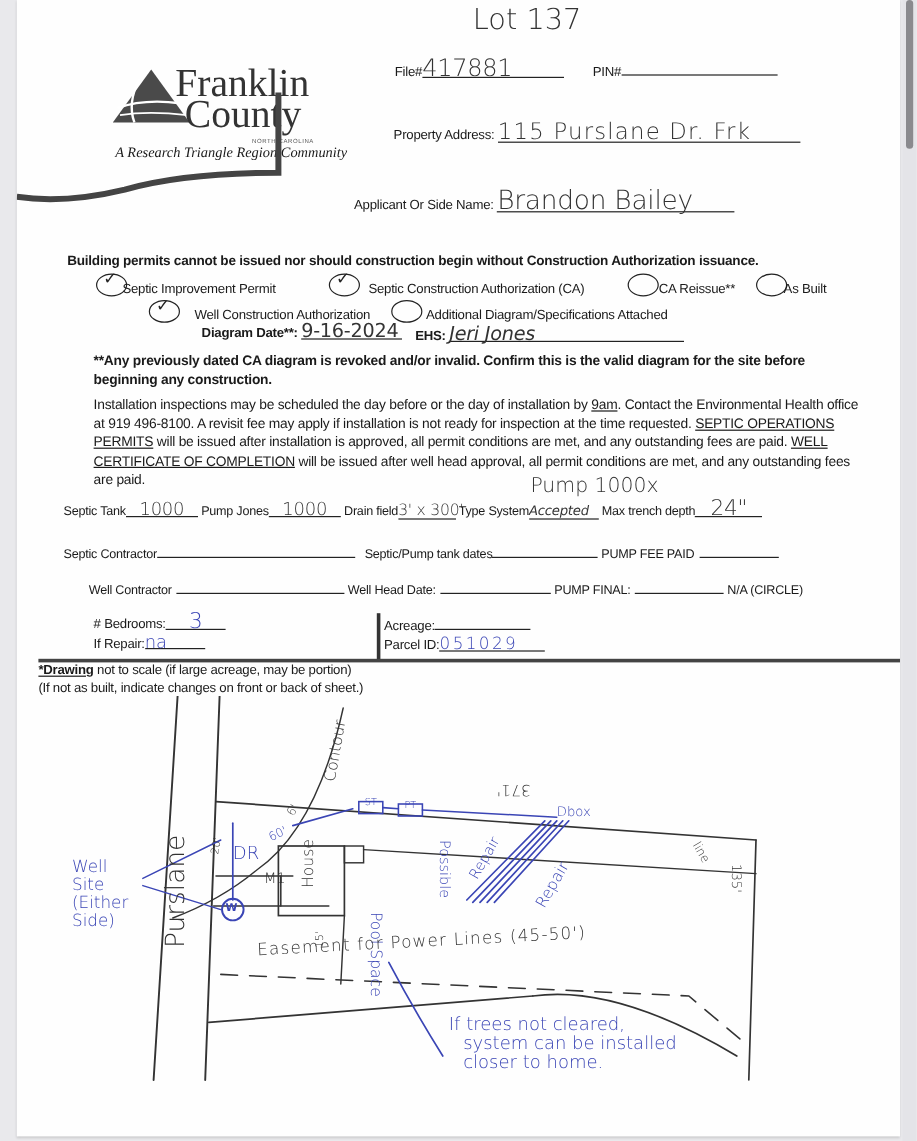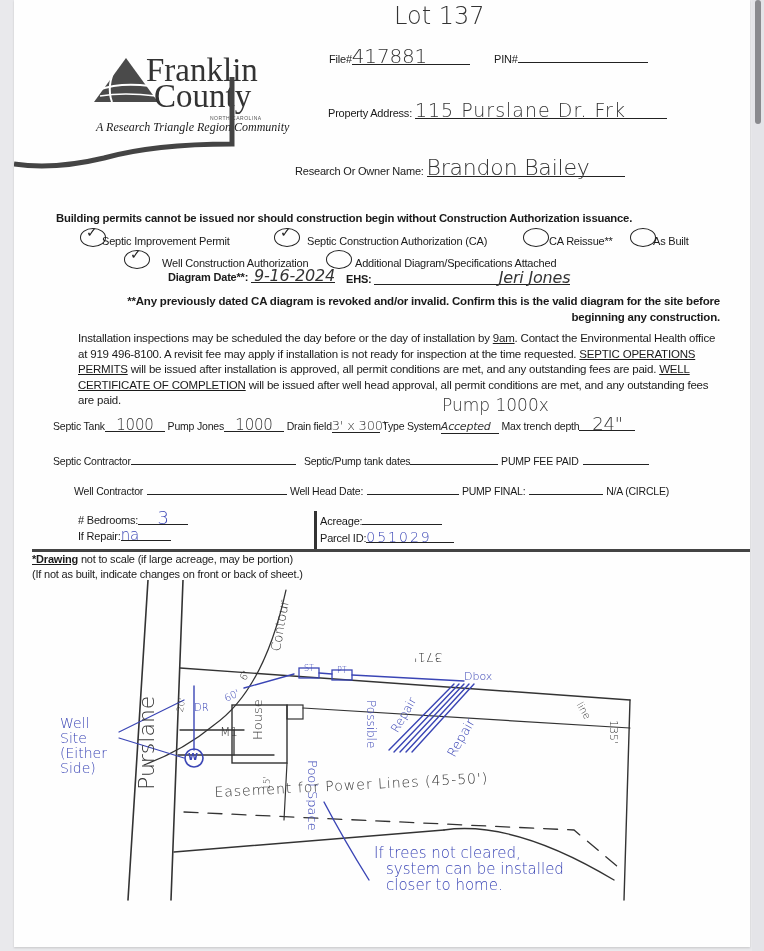--- a/index.html
+++ b/index.html
@@ -7,21 +7,21 @@
   .page { position:absolute; left:14px; top:0; width:736px; height:947px; background:#fefefe; box-shadow:0 1px 2px rgba(0,0,0,.15); }
   .scroll-track { position:absolute; right:0; top:0; width:12px; height:951px; background:#e4e4e8; }
   .scroll-thumb { position:absolute; right:3px; top:0; width:6px; height:124px; background:#8a8a8e; border-radius:3px; }
   .abs { position:absolute; white-space:nowrap; }
   .hand { font-family:"DejaVu Sans", sans-serif; font-weight:300; color:#333; }
   .blue { color:#3a45b5; }
   .narrow { font-family:"Liberation Sans Narrow","Liberation Sans", sans-serif; letter-spacing:-0.2px; }
   .lbl { font-size:11px; }
   .ul { display:inline-block; border-bottom:1px solid #222; vertical-align:baseline; }
   .title { font-size:16.5px; text-decoration:underline; font-family:"DejaVu Sans", sans-serif; }
-  .bold { font-weight:bold;text-align:right; }
+  .bold { font-weight:bold; }
   .para { font-size:11.5px; line-height:15.5px; }
   .circle { position:absolute; width:24px; height:17px; border:1.5px solid #222; border-radius:50%; }
   .check { position:absolute; font-size:14px; color:#222; }
   .logo-name { font-family:"Liberation Serif", serif; font-size:33px; line-height:28px; color:#333; }
   .tag { font-family:"Liberation Serif", serif; font-style:italic; font-size:12px; }
 </style>
 </head>
 <body>
 
 <div class="page">
@@ -50,21 +50,21 @@
   <div class="abs lbl narrow" style="left:480px;top:52px;">
     <span>PIN#</span><span class="ul" style="width:130px;height:10px;"></span>
   </div>
 
   <div class="abs lbl narrow" style="left:314px;top:102px;">
     <span>Property Address:</span>
     <span class="ul hand" style="width:252px;font-size:19px;line-height:16px;letter-spacing:1px;">115 Purslane Dr. Frk</span>
   </div>
 
   <div class="abs lbl narrow" style="left:281px;top:160px;">
-    <span>Research Or Owner Name:</span>
+    <span>Applicant Or Side Name:</span>
     <span class="ul hand" style="width:198px;font-size:22px;line-height:16px;">Brandon Bailey</span>
   </div>
 
   <div class="abs bold narrow" style="left:42px;top:212px;font-size:11.3px;">Building permits cannot be issued nor should construction begin without Construction Authorization issuance.</div>
 
   <div class="circle" style="left:66px;top:228px;"></div>
   <div class="check" style="left:72px;top:224px;">✓</div>
   <div class="abs lbl narrow" style="left:88px;top:235px;">Septic Improvement Permit</div>
   <div class="circle" style="left:260px;top:228px;"></div>
   <div class="check" style="left:266px;top:224px;">✓</div>
@@ -75,21 +75,21 @@
   <div class="abs lbl narrow" style="left:639px;top:235px;">As Built</div>
 
   <div class="circle" style="left:110px;top:250px;"></div>
   <div class="check" style="left:116px;top:246px;">✓</div>
   <div class="abs lbl narrow" style="left:148px;top:257px;">Well Construction Authorization</div>
   <div class="circle" style="left:312px;top:250px;"></div>
   <div class="abs lbl narrow" style="left:341px;top:257px;">Additional Diagram/Specifications Attached</div>
 
   <div class="abs lbl bold narrow" style="left:154px;top:270px;">
     <span>Diagram Date**:</span>
-    <span class="ul hand" style="width:84px;font-size:16px;line-height:12px;font-weight:normal;font-style:italic;">9-16-2024</span>
+    <span class="ul hand" style="width:84px;font-size:16px;line-height:12px;font-weight:normal;">9-16-2024</span>
   </div>
   <div class="abs lbl bold narrow" style="left:332px;top:272px;">
     <span>EHS:</span>
     <span class="ul hand" style="width:196px;font-size:16px;line-height:12px;font-style:italic;font-weight:normal;">Jeri Jones</span>
   </div>
 
   <div class="abs para bold narrow" style="left:64px;top:294px;width:642px;white-space:normal;">**Any previously dated CA diagram is revoked and/or invalid. Confirm this is the valid diagram for the site before beginning any construction.</div>
   <div class="abs para narrow" style="left:64px;top:331px;width:648px;white-space:normal;">
     <span>Installation inspections may be scheduled the day before or the day of installation by </span><u>9am</u><span>. Contact the Environmental Health office at 919 496-8100. A revisit fee may apply if installation is not ready for inspection at the time requested. </span><u>SEPTIC OPERATIONS PERMITS</u><span> will be issued after installation is approved, all permit conditions are met, and any outstanding fees are paid. </span><u>WELL CERTIFICATE OF COMPLETION</u><span> will be issued after well head approval, all permit conditions are met, and any outstanding fees are paid.</span>
   </div>
@@ -174,21 +174,21 @@
     <line x1="105" y1="152" x2="170" y2="120" stroke="#3a45b5" stroke-width="1.2"></line>
     <line x1="105" y1="158" x2="170" y2="178" stroke="#3a45b5" stroke-width="1.2"></line>
     <path d="M310 222 Q330 260 355 300" stroke="#3a45b5" stroke-width="1.4"></path>
   </svg>
 
   <div class="abs hand" style="left:120px;top:790px;font-size:22px;transform:rotate(-90deg);transform-origin:left top;">Purslane</div>
   <div class="abs hand" style="left:254px;top:650px;font-size:13px;transform:rotate(-80deg);transform-origin:left top;">Contour</div>
   <div class="abs hand" style="left:236px;top:740px;font-size:13px;transform:rotate(-90deg);transform-origin:left top;">House</div>
   <div class="abs hand" style="left:206px;top:725px;font-size:12px;">M1</div>
   <div class="abs hand blue" style="left:174px;top:752px;font-size:9px;font-weight:bold;">W</div>
-  <div class="abs hand blue" style="left:180px;top:702px;font-size:10px;">DR</div>
+  <div class="abs hand blue" style="left:180px;top:702px;font-size:15px;">DR</div>
   <div class="abs hand blue" style="left:210px;top:690px;font-size:10px;transform:rotate(-25deg);">60'</div>
   <div class="abs hand" style="left:226px;top:670px;font-size:10px;transform:rotate(-60deg);">6'</div>
   <div class="abs hand" style="left:160px;top:700px;font-size:9px;transform:rotate(-80deg);">20'</div>
   <div class="abs hand" style="left:246px;top:778px;font-size:9px;transform:rotate(-90deg);">15'</div>
   <div class="abs hand blue" style="left:290px;top:664px;font-size:8px;">ST</div>
   <div class="abs hand blue" style="left:323px;top:666px;font-size:8px;">PT</div>
   <div class="abs hand blue" style="left:450px;top:670px;font-size:11px;">Dbox</div>
   <div class="abs hand" style="left:400px;top:650px;font-size:13px;transform:rotate(180deg);">371'</div>
   <div class="abs hand blue" style="left:306px;top:760px;font-size:13px;transform:rotate(90deg);transform-origin:left top;">Pool Space</div>
   <div class="abs hand blue" style="left:364px;top:700px;font-size:12px;transform:rotate(90deg);transform-origin:left top;">Possible</div>

